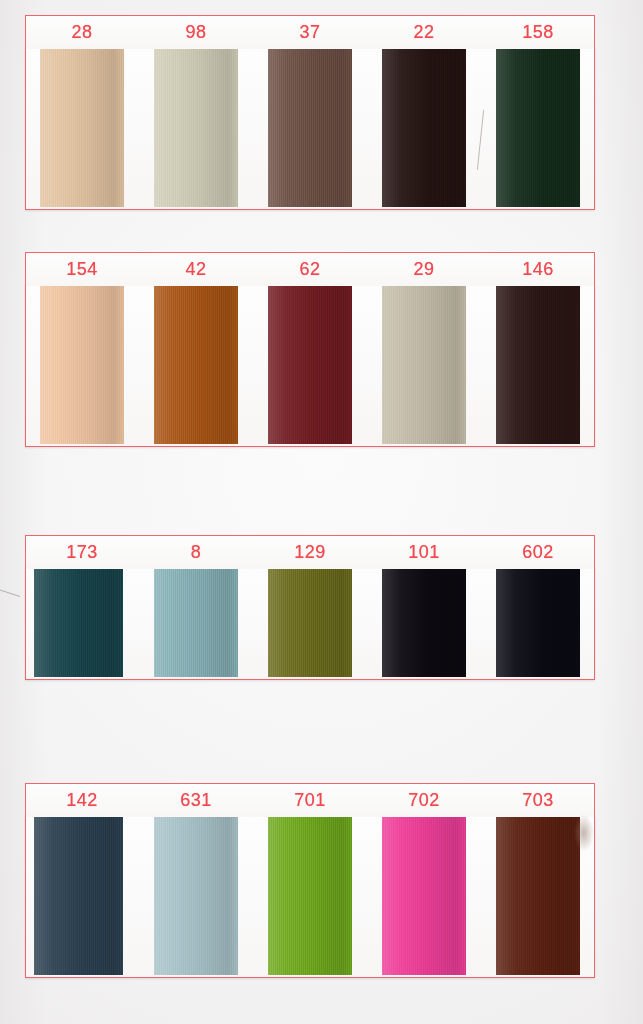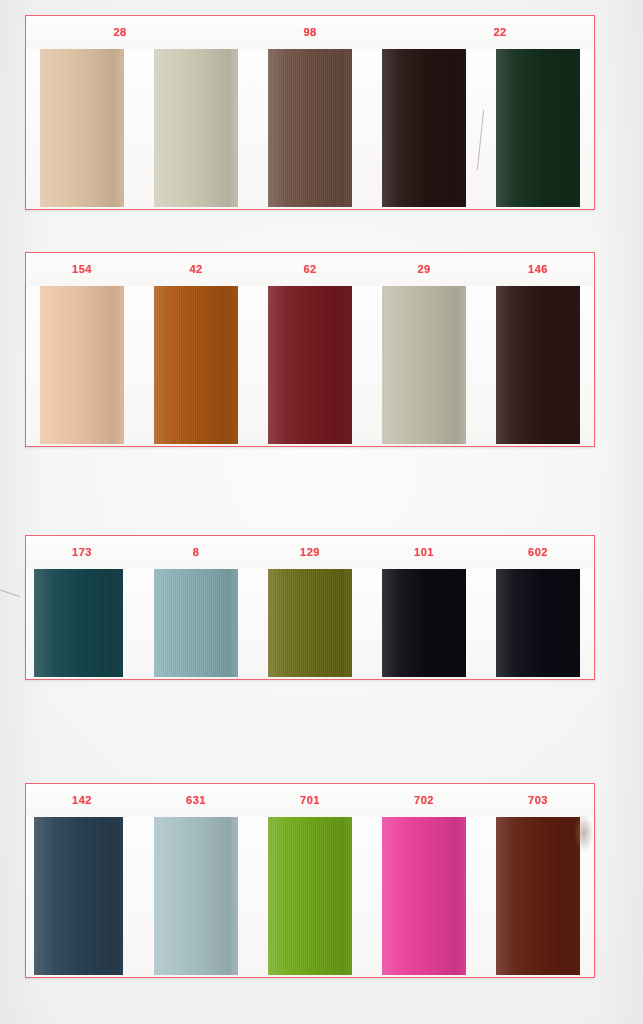--- a/index.html
+++ b/index.html
@@ -62,22 +62,22 @@
     height: 34px;
     display: flex;
     background: linear-gradient(180deg, #fdfdfd 0%, #f8f7f6 100%);
     z-index: 4;
   }
   .label-cell {
     flex: 1 1 0;
     display: flex;
     align-items: center;
     justify-content: center;
-    font-size: 11px;
-    font-weight: bold;
+    font-size: 18px;
+    font-weight: normal;
     color: #f04a51;
     letter-spacing: .5px;
     text-shadow: 0 0 .7px rgba(240,74,81,.75);
   }
 
   
   .board {
     position: absolute;
     left: 0;
     top: 32px;
@@ -167,21 +167,23 @@
 <body>
 
 <div id="scan-sheet">
 
   <div class="card" style="top:15px; height:195px;">
     <div class="board"></div>
 
     <div class="label-strip">
       <div class="label-cell">28</div>
       <div class="label-cell">98</div>
+      <div class="label-cell">37</div>
       <div class="label-cell">22</div>
+      <div class="label-cell">158</div>
     </div>
 
     <div class="swatch-row">
       <div class="swatch-slot">
         <div class="ribbon-top-edge"></div>
         <div class="ribbon" style="background-color:#e3c3a1;"></div>
       </div>
       <div class="swatch-slot">
         <div class="ribbon-top-edge"></div>
         <div class="ribbon" style="background-color:#cfccb5;"></div>

